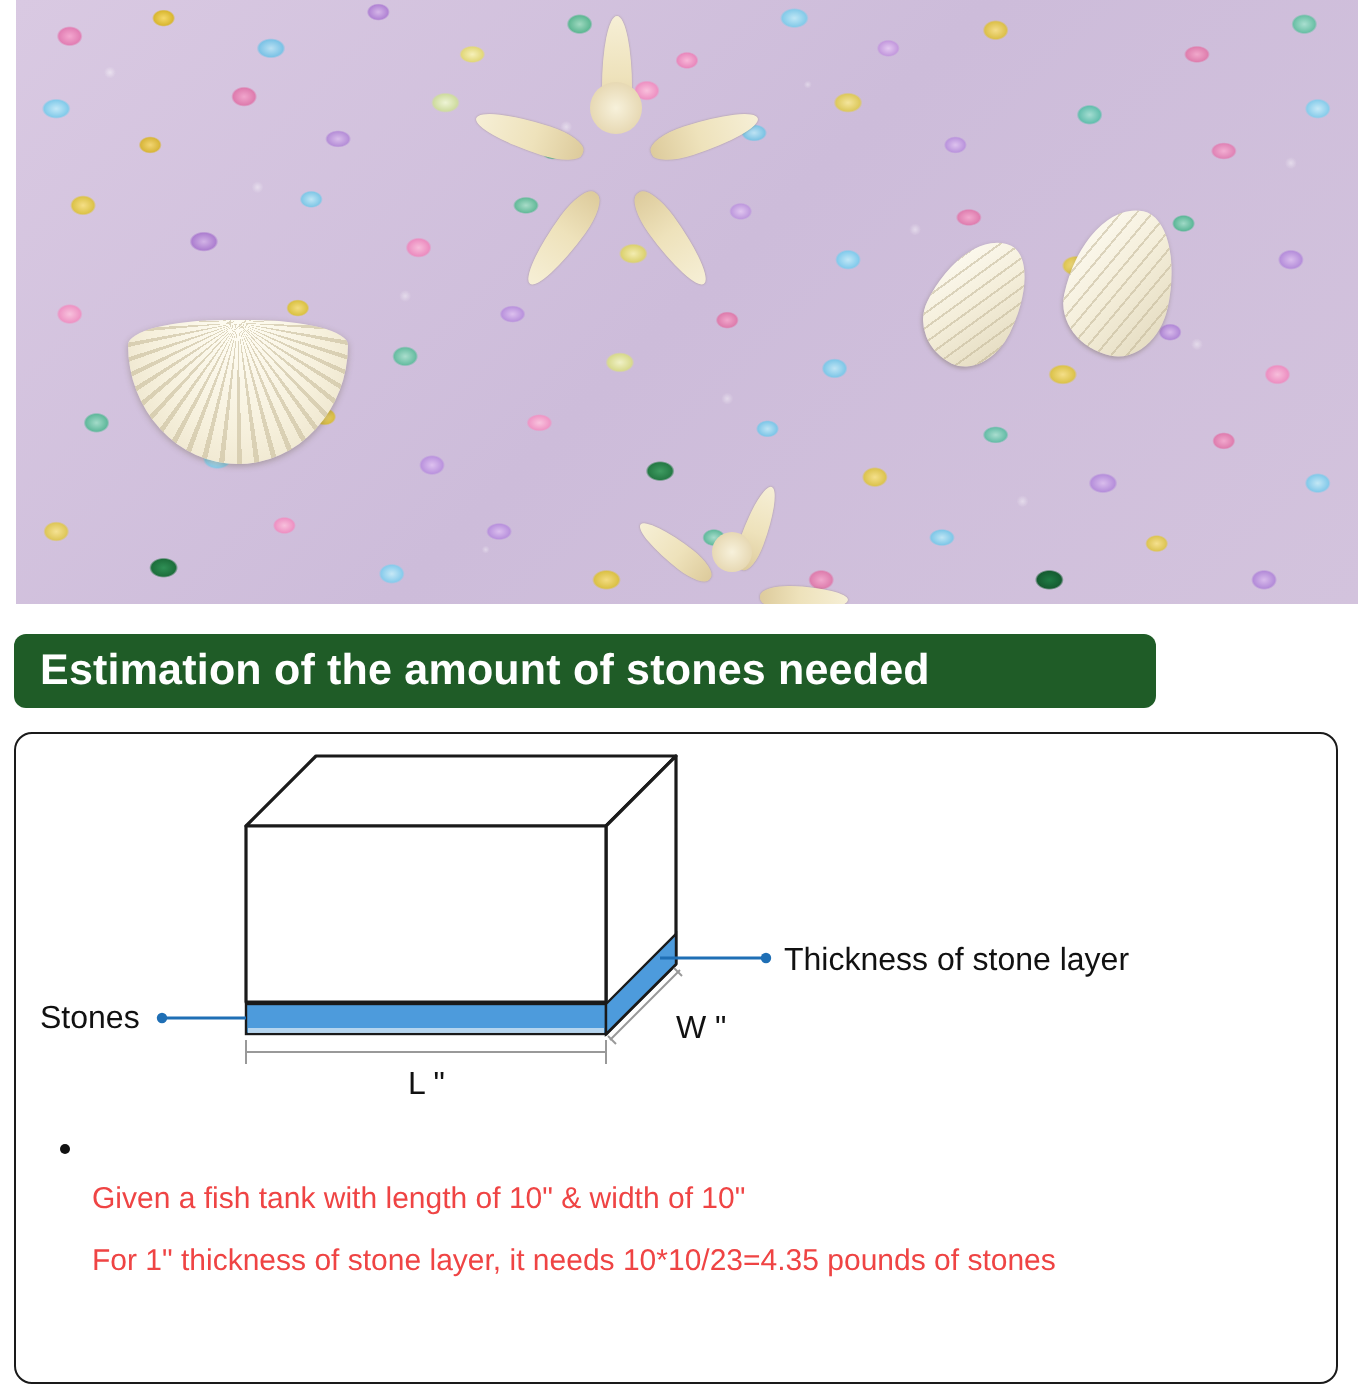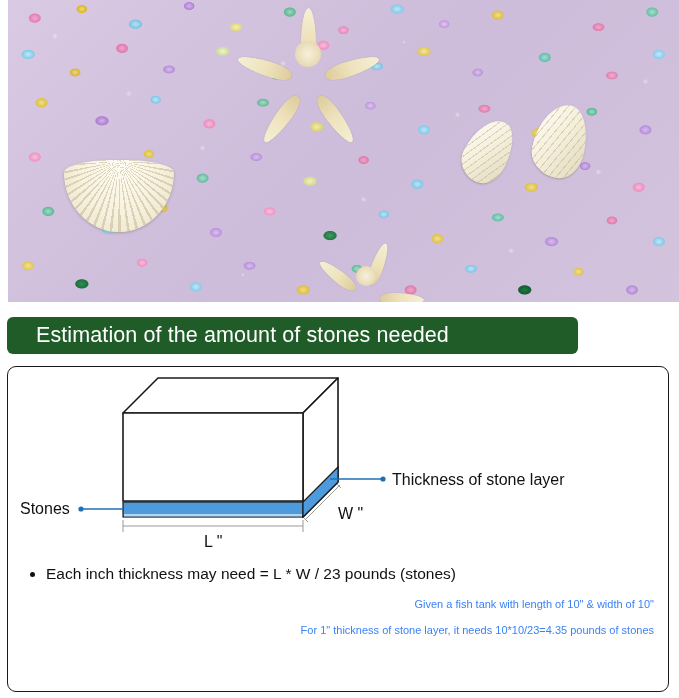--- a/index.html
+++ b/index.html
@@ -205,23 +205,23 @@
     width: 571px;
     height: 37px;
     background: #1f5c27;
     border-radius: 6px;
     display: flex;
     align-items: center;
   }
   .banner-title {
     color: #ffffff;
     font-size: 21.5px;
-    font-weight: normal;
+    font-weight: bold;
     letter-spacing: .1px;
-    padding-left: 29px;
+    padding-left: 13px;
     white-space: nowrap;
   }
 
   
   .card {
     position: absolute;
     left: 7px;
     top: 366px;
     width: 662px;
     height: 326px;
@@ -256,26 +256,25 @@
     line-height: 1.2;
   }
   .bullet-dot {
     width: 5px; height: 5px;
     border-radius: 50%;
     background: #111;
     margin: 7px 11px 0 4px;
     flex: 0 0 auto;
   }
   .sub-row {
-    font-size: 11px;
-    color: #3b82f6;
+    font-size: 15px;
+    color: #ef4444;
     margin: 0 0 13px 20px;
     line-height: 1.2;
     white-space: nowrap;
-    text-align: right;
   }
 </style>
 </head>
 <body>
 
 <div class="photo">
   <div class="pebble-field"></div>
   <div class="pebble-noise"></div>
 
   <div class="starfish" id="starfish-top">
@@ -339,18 +338,17 @@
       <text x="12" y="147" font-family="Liberation Sans, sans-serif" font-size="16" fill="#111" id="svg-stones-label">Stones</text>
       <text x="384" y="118" font-family="Liberation Sans, sans-serif" font-size="16" fill="#111" id="svg-thickness-label">Thickness of stone layer</text>
       <text x="196" y="180" font-family="Liberation Sans, sans-serif" font-size="16" fill="#111" id="svg-length-label">L "</text>
       <text x="330" y="152" font-family="Liberation Sans, sans-serif" font-size="16" fill="#111" id="svg-width-label">W "</text>
     </svg>
   </div>
 
   <div class="bullets">
     <div class="bullet-row">
       <span class="bullet-dot"></span>
-      <span>Each inch thickness may need = L * W / 23 pounds (stones)</span>
     </div>
     <div class="sub-row">Given a fish tank with length of 10" &amp; width of 10"</div>
     <div class="sub-row">For 1" thickness of stone layer, it needs 10*10/23=4.35 pounds of stones</div>
   </div>
 </div>
 
 </body></html>

